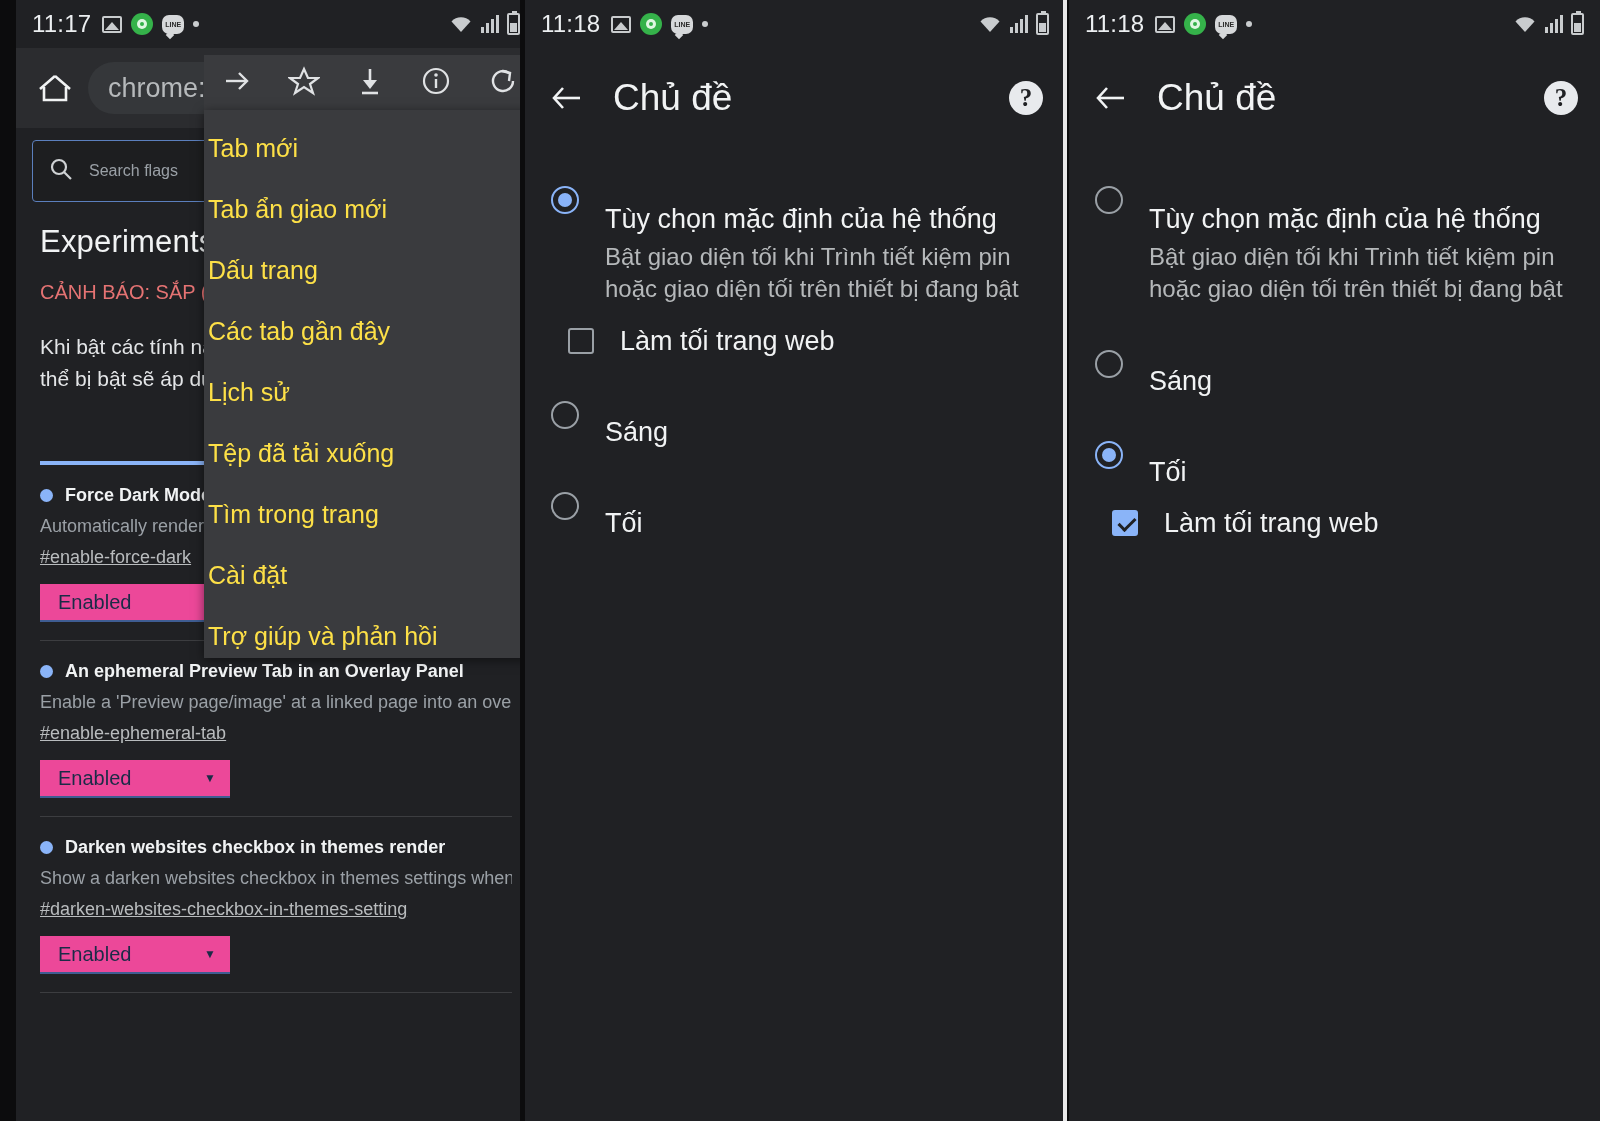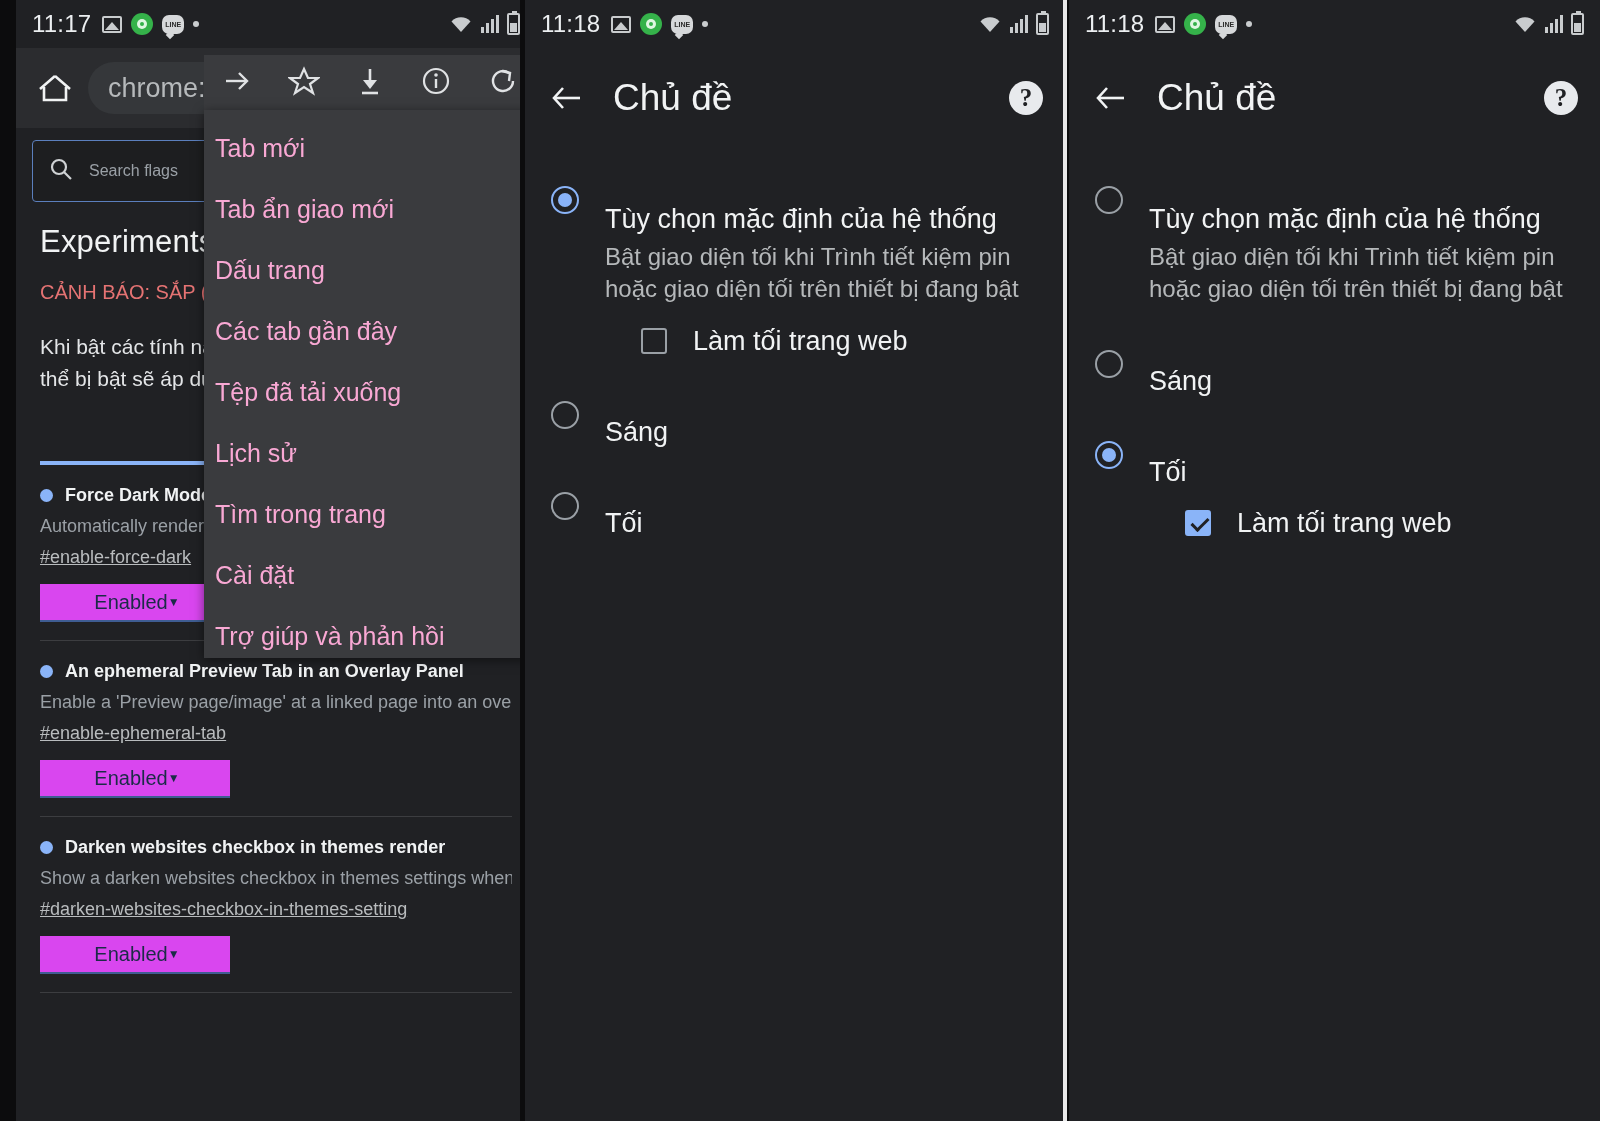--- a/index.html
+++ b/index.html
@@ -86,52 +86,52 @@
   .tabs-row { margin-top: 28px; display:flex; justify-content:flex-end; padding-right: 4px; }
   .tab-available { color: #8ab4f8; font-size: 23px; }
   .tab-underline { height: 4px; background: #8ab4f8; margin-top: 12px; width: 100%; }
 
   .flag-item { padding: 20px 0 18px 0; border-bottom: 1px solid #3c3d40; }
   .flag-name { display:flex; align-items:center; gap:12px; font-size:18px; font-weight:bold; color:#f1f3f4; white-space:nowrap; }
   .flag-bullet { width: 13px; height: 13px; border-radius: 50%; background:#8ab4f8; flex:none; }
   .flag-desc { margin-top: 10px; color:#9aa0a6; font-size: 18px; white-space:nowrap; overflow:hidden; }
   .flag-link { margin-top: 10px; color:#b9bcbe; font-size: 18px; text-decoration: underline; white-space:nowrap; }
   .flag-select {
-    margin-top: 16px; width: 190px; height: 38px; background:#d946ef; color:#1b2b47;
+    margin-top: 16px; width: 190px; height: 38px; background:#ec4899; color:#1b2b47;
     border-bottom: 2px solid #3f5d92;
-    display:flex; align-items:center; justify-content:center; padding: 0 14px 0 18px; font-size: 20px;
+    display:flex; align-items:center; justify-content:space-between; padding: 0 14px 0 18px; font-size: 20px;
   }
   .flag-select .caret { font-size: 12px; }
   .flags-list { padding: 0 24px; }
 
   
   .overflow-menu {
     position: absolute; left: 188px; top: 110px; width: 327px; height: 548px;
     background: #3a3b3e; box-shadow: 0 2px 10px rgba(0,0,0,.5);
     padding-top: 8px;
   }
-  .menu-item { height: 61px; display:flex; align-items:center; padding-left: 11px; color:#f9a8d4; font-size: 25px; }
+  .menu-item { height: 61px; display:flex; align-items:center; padding-left: 4px; color:#fde047; font-size: 25px; }
 
   
   .theme-header { height: 100px; display:flex; align-items:center; padding: 0 22px; }
   .back-ic { width: 40px; height: 40px; display:flex; align-items:center; justify-content:center; }
   .theme-title { font-size: 37px; color:#f1f3f4; margin-left: 26px; }
   .help-ic { margin-left:auto; width: 34px; height: 34px; border-radius:50%; background:#e8eaed; color:#202124;
              display:flex; align-items:center; justify-content:center; font-size: 25px; font-weight:bold; font-family:"Liberation Serif", serif;}
 
   .opt-row { display:flex; align-items:flex-start; padding: 16px 26px 0 26px; }
   .radio { width: 28px; height: 28px; border-radius:50%; border: 2px solid #9aa0a6; flex:none; margin-top: 4px; }
   .radio.checked { border-color:#8ab4f8; position:relative; }
   .radio.checked::after{ content:""; position:absolute; left:5px; top:5px; width:14px; height:14px; border-radius:50%; background:#8ab4f8; }
   .opt-text { margin-left: 26px; margin-top: 20px; }
   .opt-title { color:#f1f3f4; font-size: 27px; line-height:1.3; }
   .opt-sub { color:#b5b8ba; font-size: 24px; line-height: 1.35; margin-top: 4px; }
   .opt-simple { color:#f1f3f4; font-size: 27px; }
 
-  .check-row { display:flex; align-items:center; padding-left: 116px; margin-top: 20px; }
+  .check-row { display:flex; align-items:center; padding-left: 43px; margin-top: 20px; }
   .checkbox { width: 26px; height: 26px; border: 2px solid #9aa0a6; border-radius: 3px; flex:none; }
   .checkbox.checked { background:#8ab4f8; border-color:#8ab4f8; position:relative; }
   .checkbox.checked::after{
     content:""; position:absolute; left:8px; top:2px; width:7px; height:14px;
     border:solid #202124; border-width: 0 3px 3px 0; transform: rotate(45deg);
   }
   .check-label { margin-left: 26px; color:#f1f3f4; font-size: 27px; }
   .spacer-24 { height: 24px; }
   .spacer-18 { height: 18px; }
 </style>
@@ -282,24 +282,24 @@
       <div class="menu-item">
           <span>Tab ẩn giao mới</span>
         </div>
       <div class="menu-item">
           <span>Dấu trang</span>
         </div>
       <div class="menu-item">
           <span>Các tab gần đây</span>
         </div>
       <div class="menu-item">
+          <span>Lịch sử</span>
+        </div>
+      <div class="menu-item">
           <span>Tệp đã tải xuống</span>
-        </div>
-      <div class="menu-item">
-          <span>Lịch sử</span>
         </div>
       <div class="menu-item">
           <span>Tìm trong trang</span>
         </div>
       <div class="menu-item">
           <span>Cài đặt</span>
         </div>
       <div class="menu-item">
           <span>Trợ giúp và phản hồi</span>
         </div>

